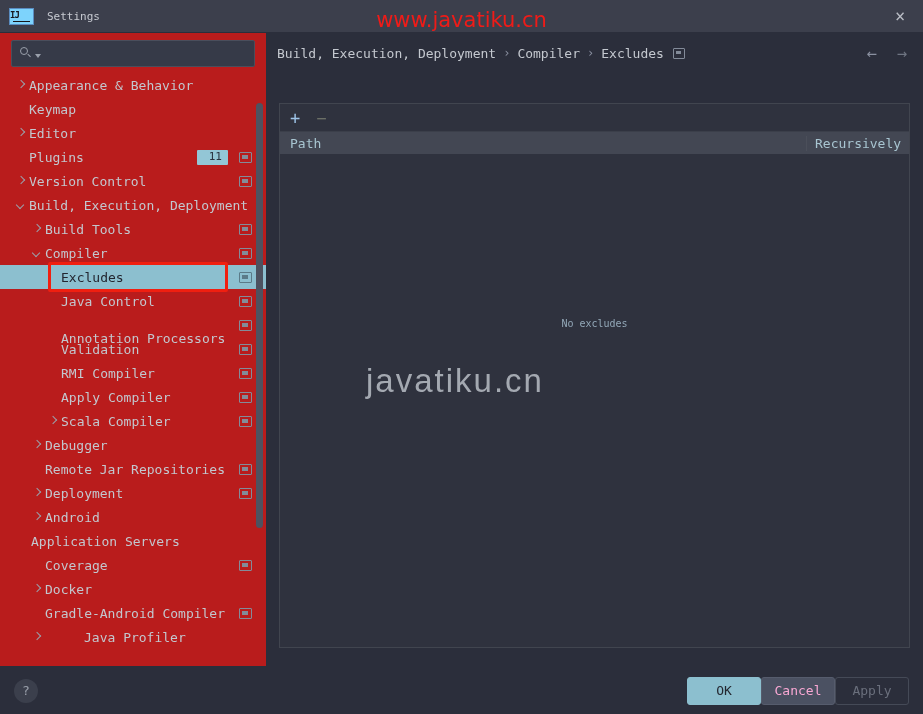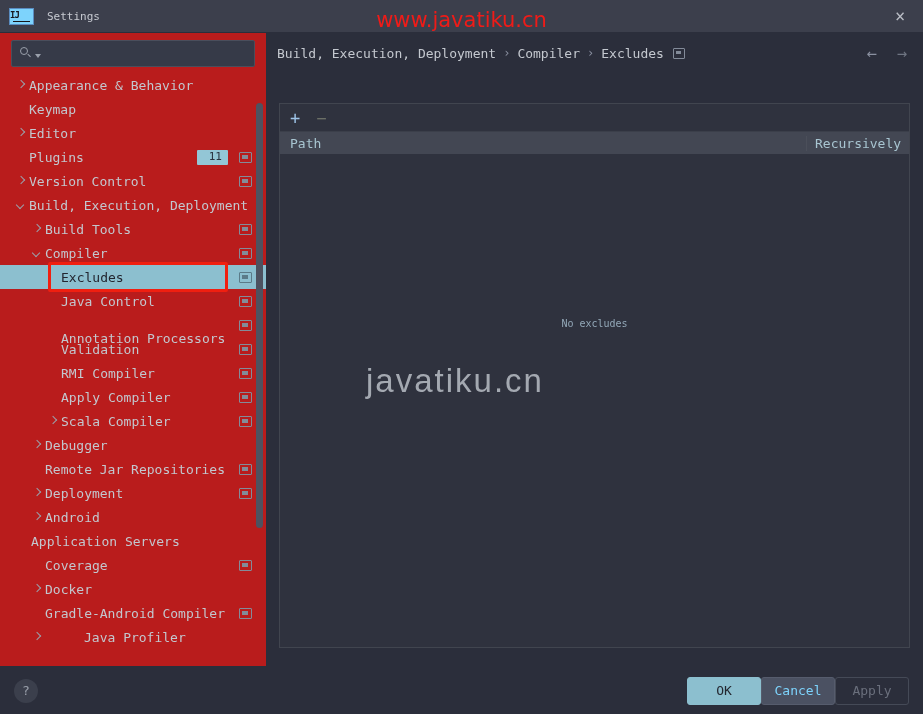--- a/index.html
+++ b/index.html
@@ -370,21 +370,21 @@
     justify-content: center;
     box-sizing: border-box;
   }
   .btn-default {
     background: #8cbfcf;
     color: #23262f;
     border: 1px solid #8cbfcf;
   }
   .btn-normal {
     background: #4b5162;
-    color: #7dd3fc;
+    color: #f9a8d4;
     border: 1px solid #565c6d;
   }
   .btn-disabled {
     background: transparent;
     color: #6a6f7c;
     border: 1px solid #454a57;
   }
 </style>
 </head>
 <body>

